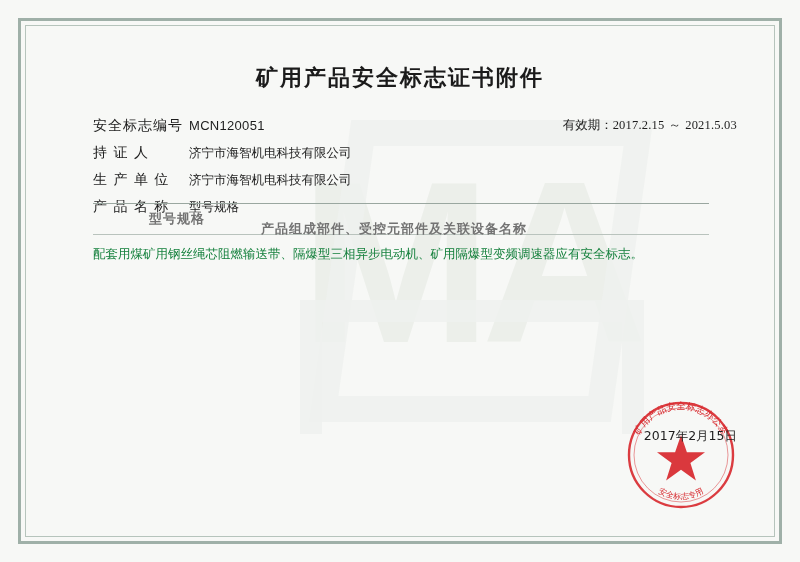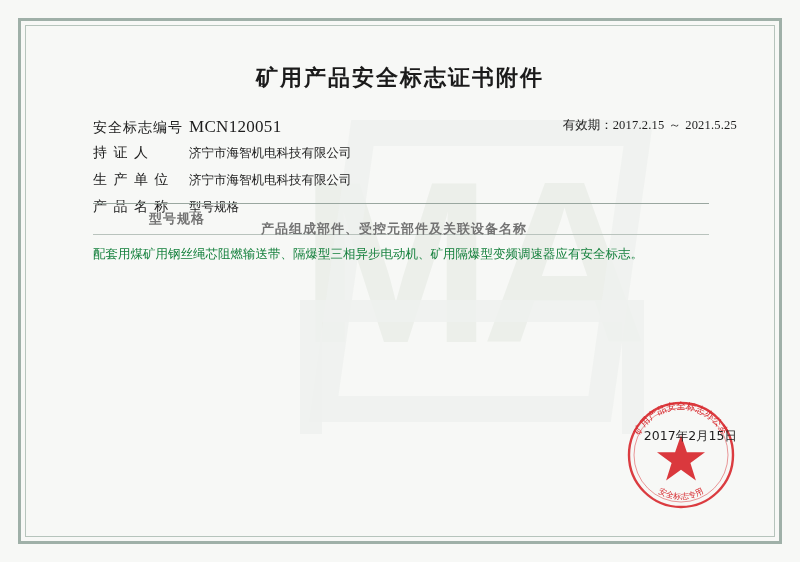--- a/index.html
+++ b/index.html
@@ -106,22 +106,22 @@
     font-family: "DejaVu Sans", sans-serif;
     font-size: 14px;
     color: #1d1d1d;
   }
   .f-value {
     font-family: "DejaVu Sans", sans-serif;
     font-size: 12.5px;
     color: #1d1d1d;
   }
   .f-value.code {
-    font-family: Liberation Serif, serif;
-    font-size: 17px;
+    font-family: Liberation Sans, sans-serif;
+    font-size: 13px;
     letter-spacing: .3px;
   }
   .valid-row {
     position: absolute;
     right: 38px;
     top: 92px;
     font-size: 12.5px;
     color: #1d1d1d;
     font-family: "DejaVu Sans", sans-serif;
     white-space: nowrap;
@@ -252,21 +252,21 @@
       </div>
 
       <div class="field-row">
         <span class="f-label">产 品 名 称</span>
         <span class="f-value">型号规格</span>
       </div>
 
     </div>
 
     <div class="valid-row">
-      <span>有效期：</span><span class="dates">2017.2.15</span><span class="dates" style="padding:0 4px;">～</span><span class="dates">2021.5.25</span>
+      <span>有效期：</span><span class="dates">2017.2.15</span><span class="dates" style="padding:0 4px;">～</span><span class="dates">2021.5.03</span>
     </div>
 
     <div class="table-wrap">
       <div class="rule"></div>
       <div class="thead">
         <div class="col-model">型号规格</div>
         <div class="col-parts">产品组成部件、受控元部件及关联设备名称</div>
       </div>
       <div class="rule thin"></div>
       <div class="tbody">

